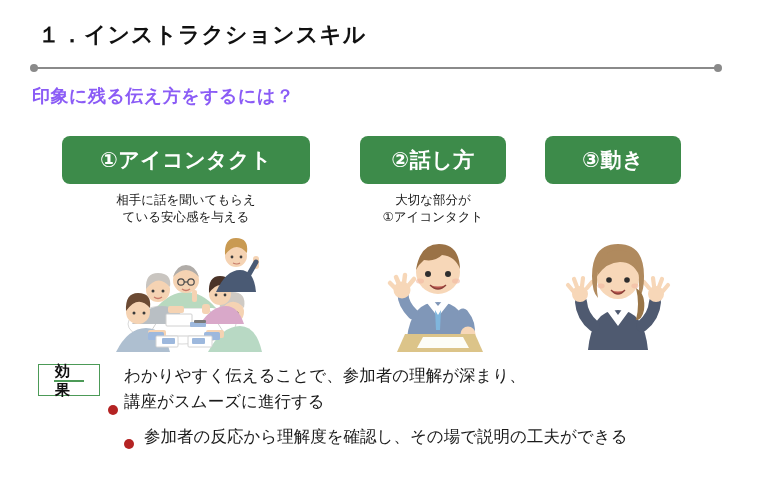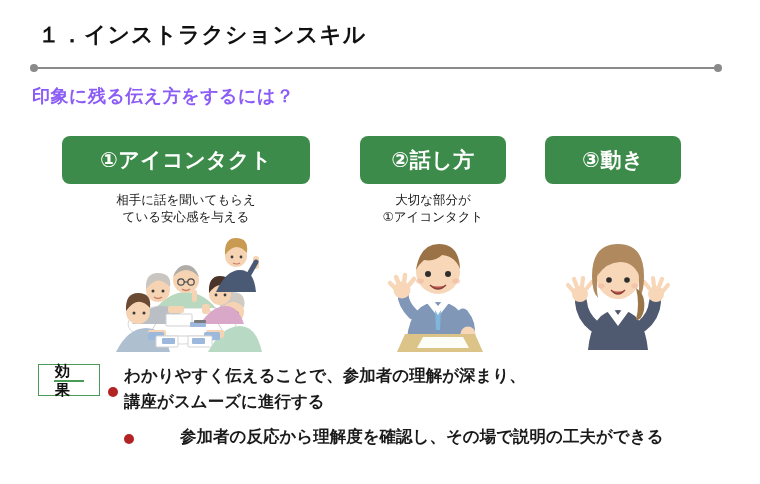--- a/index.html
+++ b/index.html
@@ -134,25 +134,24 @@
   }
 
   #effect-list {
     position: absolute;
     left: 108px;
     top: 362px;
     width: 640px;
   }
   .effect-item {
     display: flex;
-    align-items: center;
+    align-items: flex-end;
     margin-bottom: 6px;
-    font-weight: bold;
-  }
-  .effect-item.second { margin-left: 16px; margin-top: 8px; gap: 36px; }
+  }
+  .effect-item.second { margin-left: 16px; margin-top: 8px; }
   .bullet-dot {
     flex: 0 0 auto;
     width: 10px;
     height: 10px;
     border-radius: 50%;
     background: #b42323;
     margin-top: 7px;
     margin-right: 6px;
   }
   .effect-item.second .bullet-dot { margin-right: 10px; }

